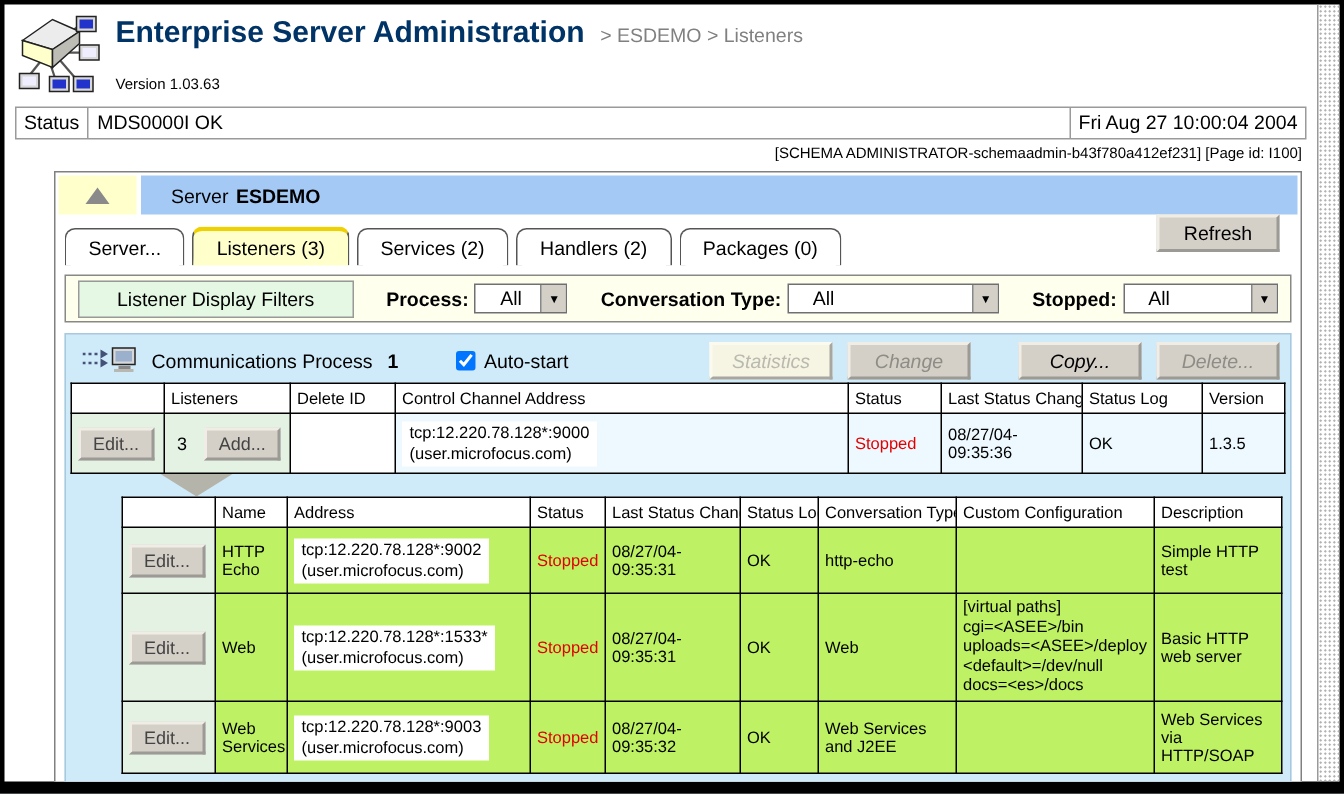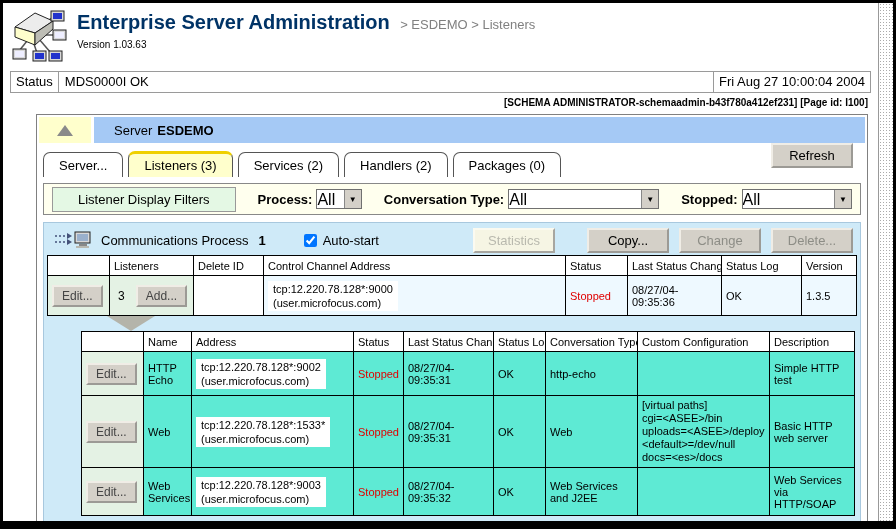--- a/index.html
+++ b/index.html
@@ -11,30 +11,30 @@
              background-image: radial-gradient(circle, #aaa 30%, transparent 32%);
              background-size: 3px 3px; }
 
   
   .header { display: flex; padding: 6px 0 0 8px; }
   .logo { width: 56px; height: 56px; flex: 0 0 56px; }
   .header-text { padding-left: 10px; padding-top: 2px; }
   .title-line { white-space: nowrap; }
   .app-title { font-size: 20px; font-weight: bold; color: #003366; }
   .crumbs { font-size: 13px; color: #808080; margin-left: 6px; }
-  .version { font-size: 10px; color: #000; margin-top: 5px; }
+  .version { font-size: 10px; color: #000; margin-top: 17px; }
   .host-line { font-size: 13px; color: #000; margin-top: 6px; }
   .host-name { font-weight: bold; }
 
   
   .status-bar { display: flex; align-items: stretch; margin: 6px 7px 0 7px; border: 1px solid #9a9a9a; height: 22px; font-size: 13px; background: #fff; }
   .status-label { padding: 2px 5px; border-right: 1px solid #9a9a9a; }
   .status-msg { flex: 1; padding: 2px 6px; }
   .status-date { padding: 2px 5px; border-left: 1px solid #9a9a9a; white-space: nowrap; }
-  .session-info { text-align: right; font-size: 10px; font-weight: bold; padding: 4px 10px 2px 0; }
+  .session-info { text-align: right; font-size: 10px; font-weight: normal; padding: 4px 10px 2px 0; }
 
   
   .panel { margin: 4px 10px 0 33px; width: 832px; border: 1px solid #808080; background: #fff; padding: 2px; }
   .panel-header { display: flex; height: 26px; }
   .collapse-cell { width: 52px; background: #ffffcc; display: flex; align-items: center; justify-content: center; margin-right: 3px; }
   .tri-up { width: 0; height: 0; border-left: 8px solid transparent; border-right: 8px solid transparent; border-bottom: 11px solid #8a8a8a; }
   .server-bar { flex: 1; background: #a5c9f5; font-size: 13px; display: flex; align-items: center; padding-left: 20px; }
   .server-name { font-weight: bold; margin-left: 5px; }
 
   
@@ -48,35 +48,35 @@
   .btn.sm { font-size: 12px; padding: 2px 8px; color: #444; }
   .btn.dim { color: #8d8d86; }
   .btn.pale { background: #f6f5e4; color: #b9b9ae; border-color: #fbfaf0; }
   .btn.wide { min-width: 82px; }
 
   
   .filter-bar { margin: 6px 4px 0 4px; border: 1px solid #888; background: #ffffee; height: 32px; display: flex; align-items: center; padding: 0 8px; font-size: 13px; }
   .filter-title { border: 1px solid #999; background: #e4f8e4; padding: 4px 25px; margin-right: 22px; white-space: nowrap; }
   .flabel { font-weight: bold; white-space: nowrap; }
   .sel { display: inline-flex; align-items: stretch; border: 1px solid #707070; background: #fff; height: 20px; margin: 0 22px 0 4px; }
-  .sel-value { font-size: 16px; padding: 1px 0; flex: 1; overflow: hidden; white-space: nowrap; }
+  .sel-value { font-size: 13px; padding: 1px 16px; flex: 1; overflow: hidden; white-space: nowrap; }
   .sel-btn { width: 17px; background: #d4d0c8; border-left: 1px solid #888; display: flex; align-items: center; justify-content: center; font-size: 8px; color: #000; }
   .sel.w-process { width: 62px; }
   .sel.w-conv { width: 208px; }
   .sel.w-status { width: 152px; margin-right: 0; }
 
   
   .process-section { margin: 7px 4px 4px 4px; background: #cfeaf8; border: 1px solid #a8c8de; padding: 2px 3px 8px 3px; }
   .process-header { height: 30px; display: flex; align-items: center; padding: 0 4px; font-size: 13px; }
   .proc-icon { margin: 0 8px 0 4px; }
   .proc-num { font-weight: bold; margin-left: 10px; }
   .autostart { display: flex; align-items: center; margin-left: 38px; }
   .autostart input { width: 13px; height: 13px; margin-right: 6px; }
   .proc-buttons { margin-left: auto; display: flex; }
-  .proc-buttons .btn { margin-left: 10px; }
+  .proc-buttons .btn { margin-left: 10px; font-style: italic; }
   .proc-buttons .grp-gap { margin-left: 32px; }
 
   
   table.tbl { border-collapse: collapse; width: 100%; font-size: 11px; table-layout: fixed; background: #f0faff; }
   table.tbl th, table.tbl td { border: 1px solid #000; padding: 2px 4px; text-align: left; vertical-align: middle; font-weight: normal; overflow: hidden; }
   table.tbl th { background: #fff; height: 20px; white-space: nowrap; }
   th.hdr-gray { background: #e2e2da; }
   th.hdr-green { background: #e4f2e4; }
   td.c-edit { background: #e4f2e4; text-align: center; }
   td.c-green { background: #e4f2e4; }
@@ -84,21 +84,21 @@
   .t1 td { background: #eef9ff; height: 40px; }
   .t1 td.c-edit, .t1 td.c-green { background: #e4f2e4; }
   .t1 td.c-white { background: #fff; }
   .cnt { font-size: 12px; margin: 0 8px 0 4px; }
   .addr-box { background: #fff; display: inline-block; padding: 1px 5px; line-height: 14px; }
   .stopped { color: #e00000; font-weight: bold; }
 
   .connector { width: 0; height: 0; border-left: 24px solid transparent; border-right: 24px solid transparent; border-top: 15px solid #b4b4aa; margin-left: 60px; }
 
   .lt-wrap { margin-left: 34px; margin-right: 2px; }
-  table.lt td { background: #5eead4; }
+  table.lt td { background: #bef264; }
   table.lt td.c-edit { background: #e4f2e4; }
   table.lt tr.r1 td { height: 44px; }
   table.lt tr.r2 td { height: 72px; }
   table.lt tr.r3 td { height: 48px; }
   .pre { white-space: pre-line; line-height: 13px; }
 </style>
 </head>
 <body>
 
 <div class="screen">
@@ -202,22 +202,22 @@
             <rect x="21" y="15" width="13" height="2" fill="#b8b8b0"></rect>
           </svg>
           <span>Communications Process</span>
           <span class="proc-num">1</span>
           <span class="autostart">
             <input type="checkbox" checked="" style="">
             <span>Auto-start</span>
           </span>
           <span class="proc-buttons">
             <button class="btn wide pale">Statistics</button>
+            <button class="btn wide dim">Change</button>
             <button class="btn wide grp-gap">Copy...</button>
-            <button class="btn wide dim">Change</button>
             <button class="btn wide dim">Delete...</button>
           </span>
         </div>
 
         <table class="tbl t1">
           <colgroup>
             <col style="width:62px">
               <col style="width:84px">
               <col style="width:70px">
               <col style="width:302px">

